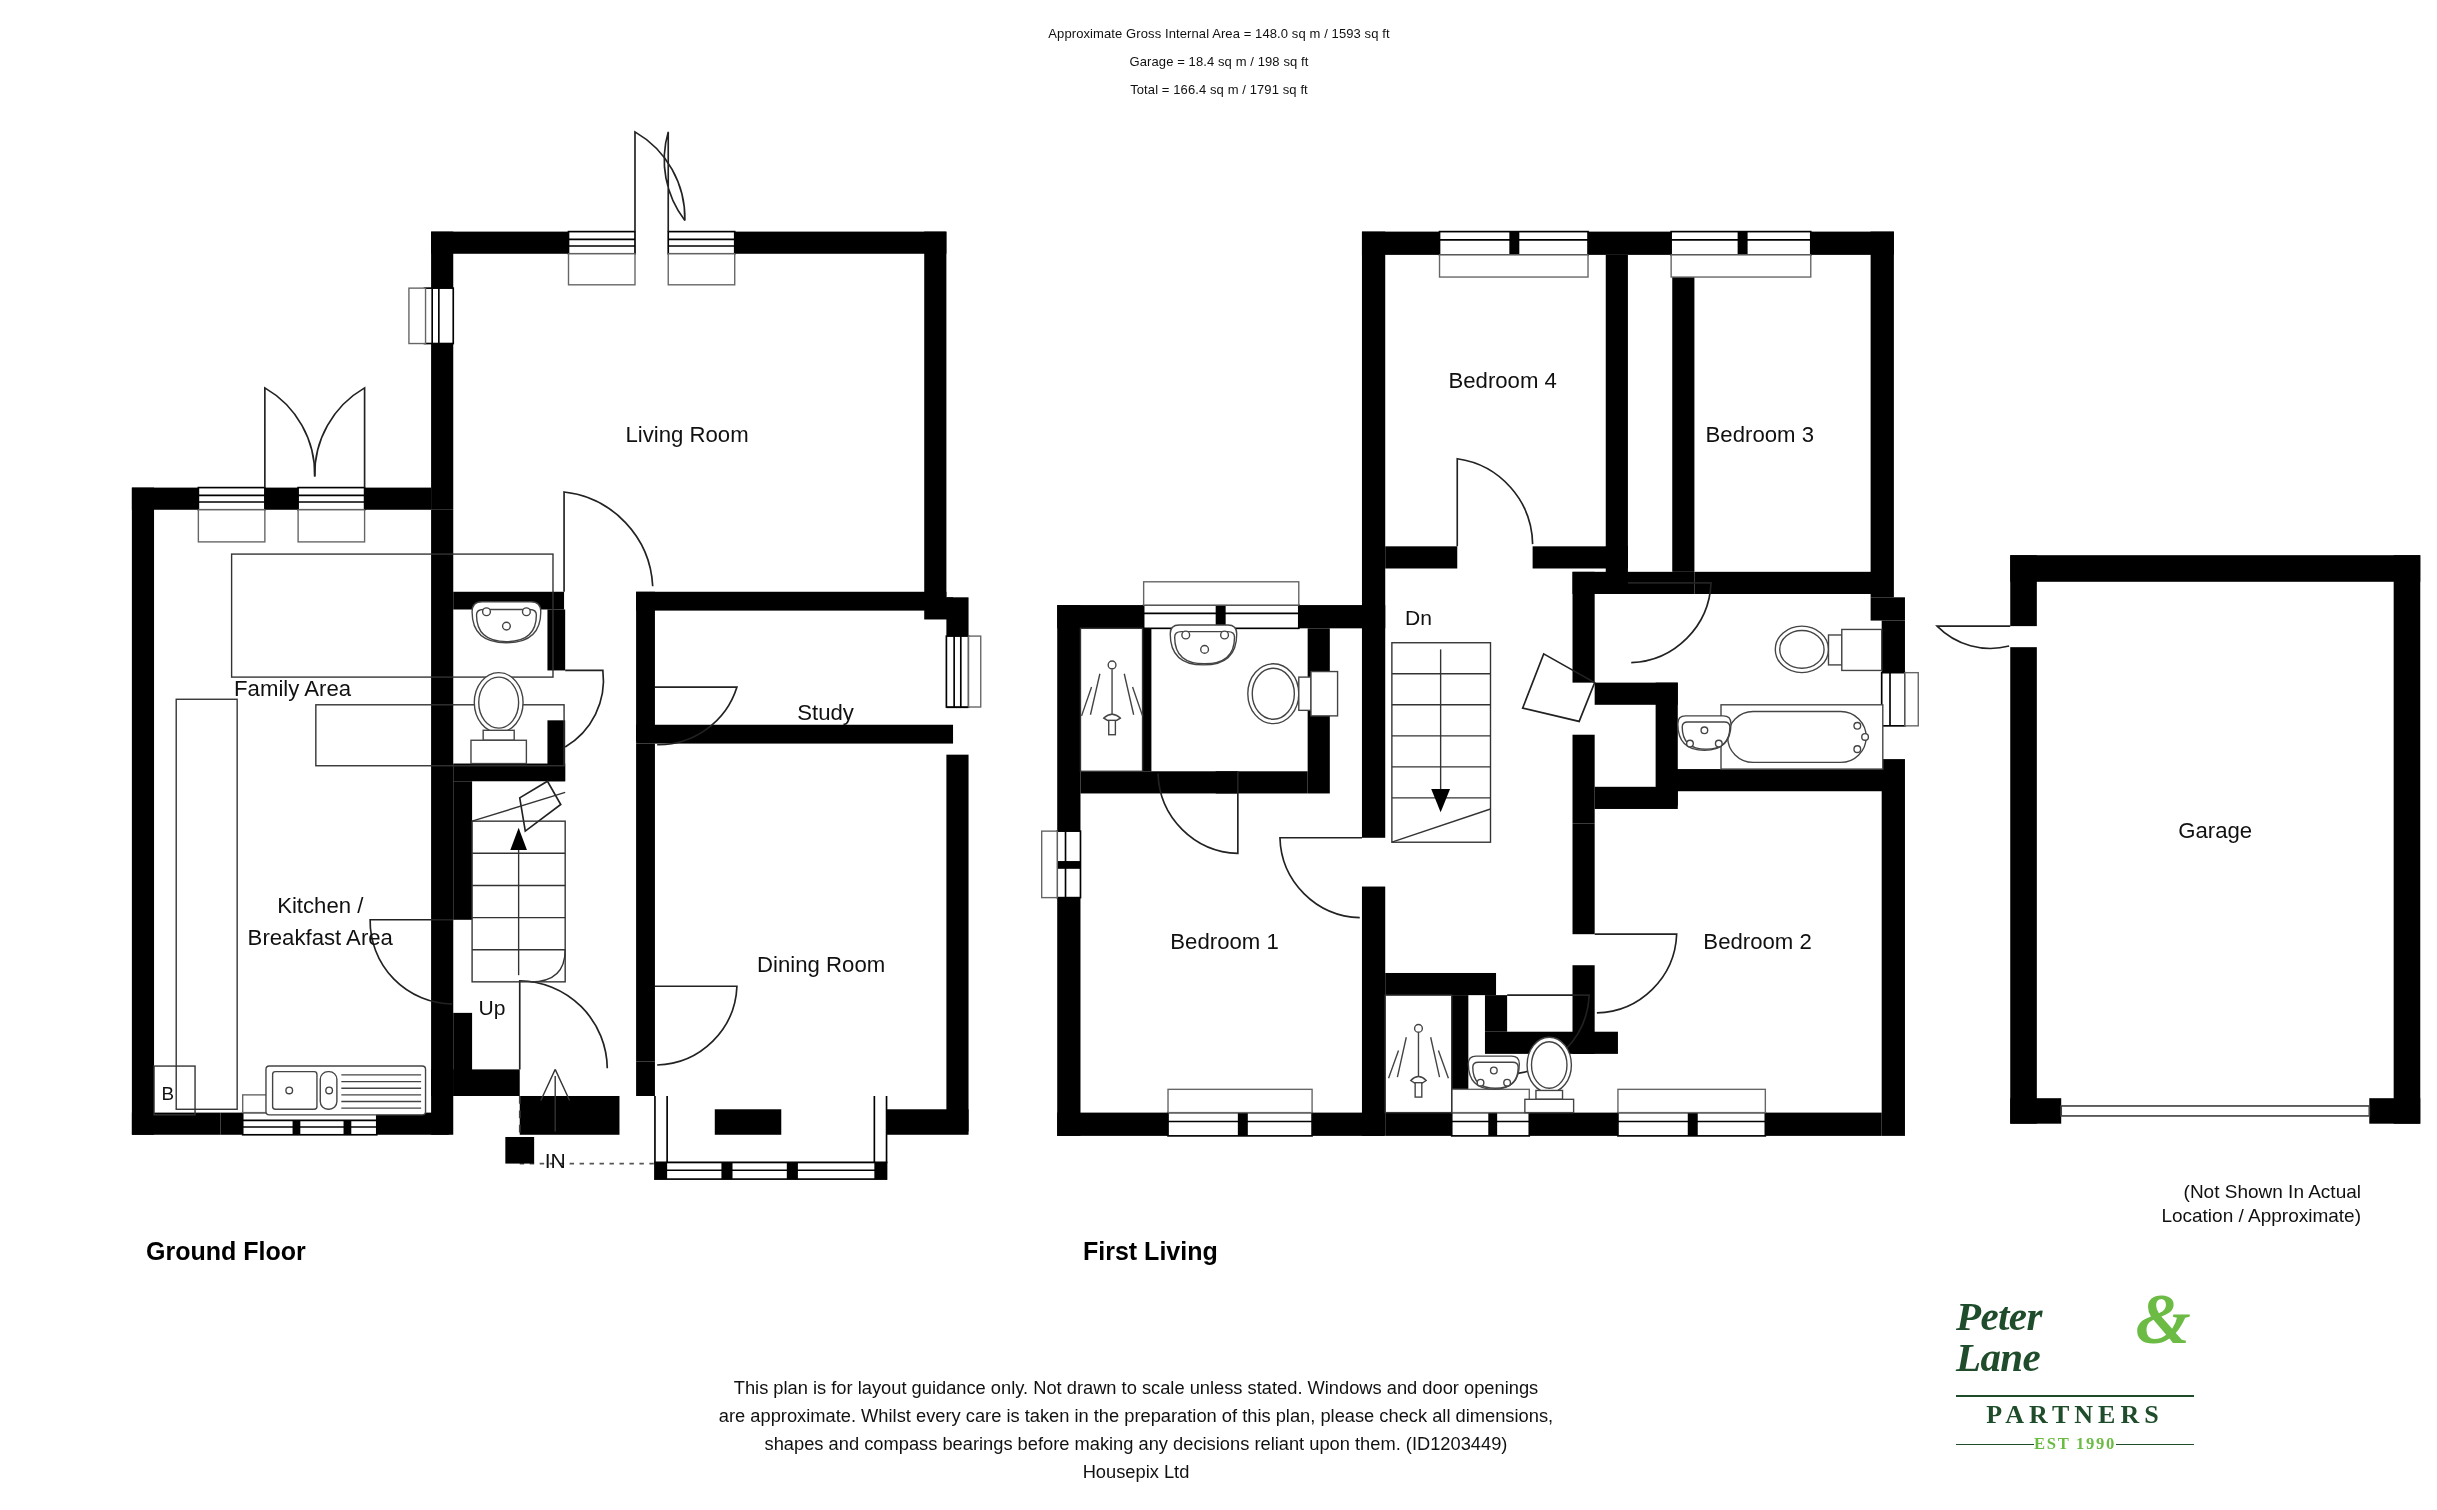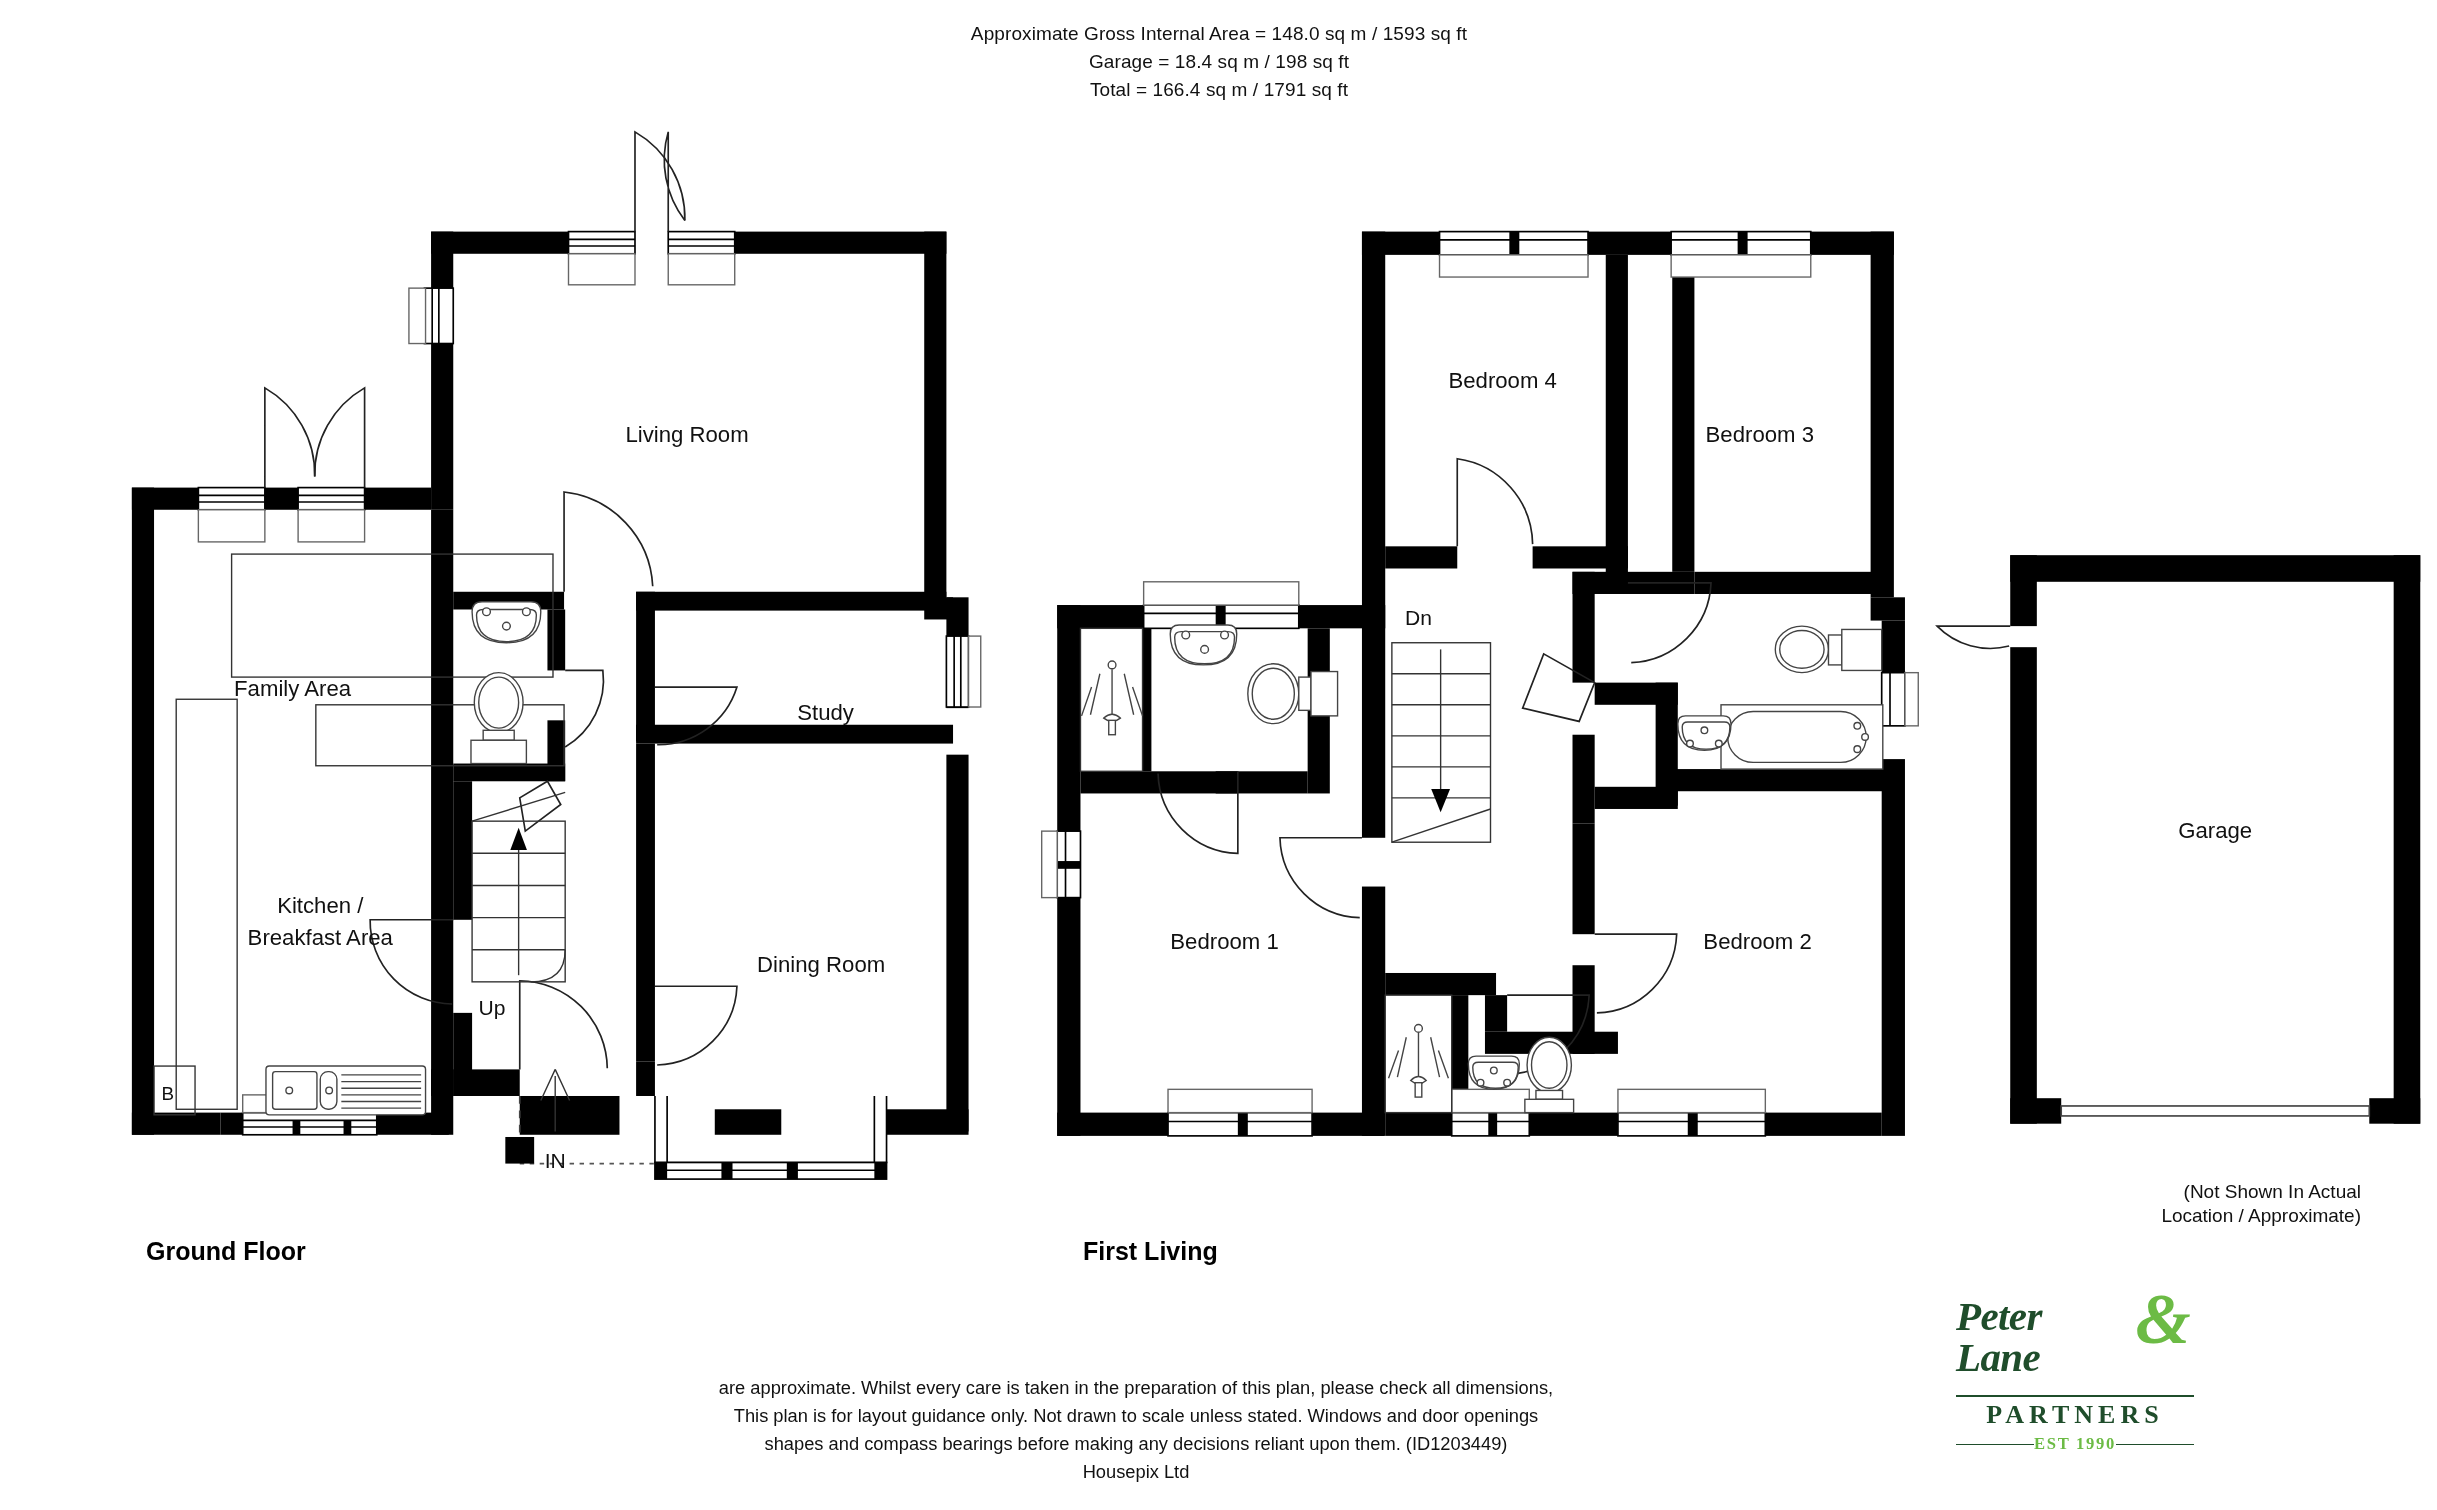--- a/index.html
+++ b/index.html
@@ -4,21 +4,21 @@
 <title>Floor Plan</title>
 <style>
   html,body{margin:0;padding:0;background:#ffffff;}
   body{width:2438px;height:1511px;position:relative;overflow:hidden;
        font-family:"Liberation Sans","DejaVu Sans",sans-serif;color:#1a1a1a;}
 
   #plan-root{position:absolute;inset:0;}
 
   
   .header-block{position:absolute;top:20px;left:0;width:2438px;text-align:center;}
-  .header-line{font-size:19px;line-height:28px;color:#111;letter-spacing:0.1px;}
+  .header-line{font-size:13px;line-height:28px;color:#111;letter-spacing:0.1px;}
 
   
   .floor-caption{position:absolute;font-size:25px;font-weight:bold;color:#000;margin-left:14px;}
   #caption-ground{left:132px;top:1237px;}
   #caption-first{left:1069px;top:1237px;}
 
   
   .garage-note{position:absolute;left:2017px;top:1180px;width:344px;
                font-size:19px;line-height:24.4px;color:#111;text-align:right;}
 
@@ -511,22 +511,22 @@
 
   <div class="floor-caption" id="caption-ground">Ground Floor</div>
   <div class="floor-caption" id="caption-first">First Living</div>
 
   <div class="garage-note">
     <div>(Not Shown In Actual</div>
     <div>Location / Approximate)</div>
   </div>
 
   <div class="disclaimer">
+    <div>This plan is for layout guidance only. Not drawn to scale unless stated. Windows and door openings</div>
     <div>are approximate. Whilst every care is taken in the preparation of this plan, please check all dimensions,</div>
-    <div>This plan is for layout guidance only. Not drawn to scale unless stated. Windows and door openings</div>
     <div>shapes and compass bearings before making any decisions reliant upon them. (ID1203449)</div>
     <div>Housepix Ltd</div>
   </div>
 
   <div id="brand-logo">
     <div style="position:relative;height:93px;">
       <div class="logo-word">Peter</div>
       <div class="logo-word">Lane</div>
       <div class="logo-amp">&amp;</div>
     </div>

